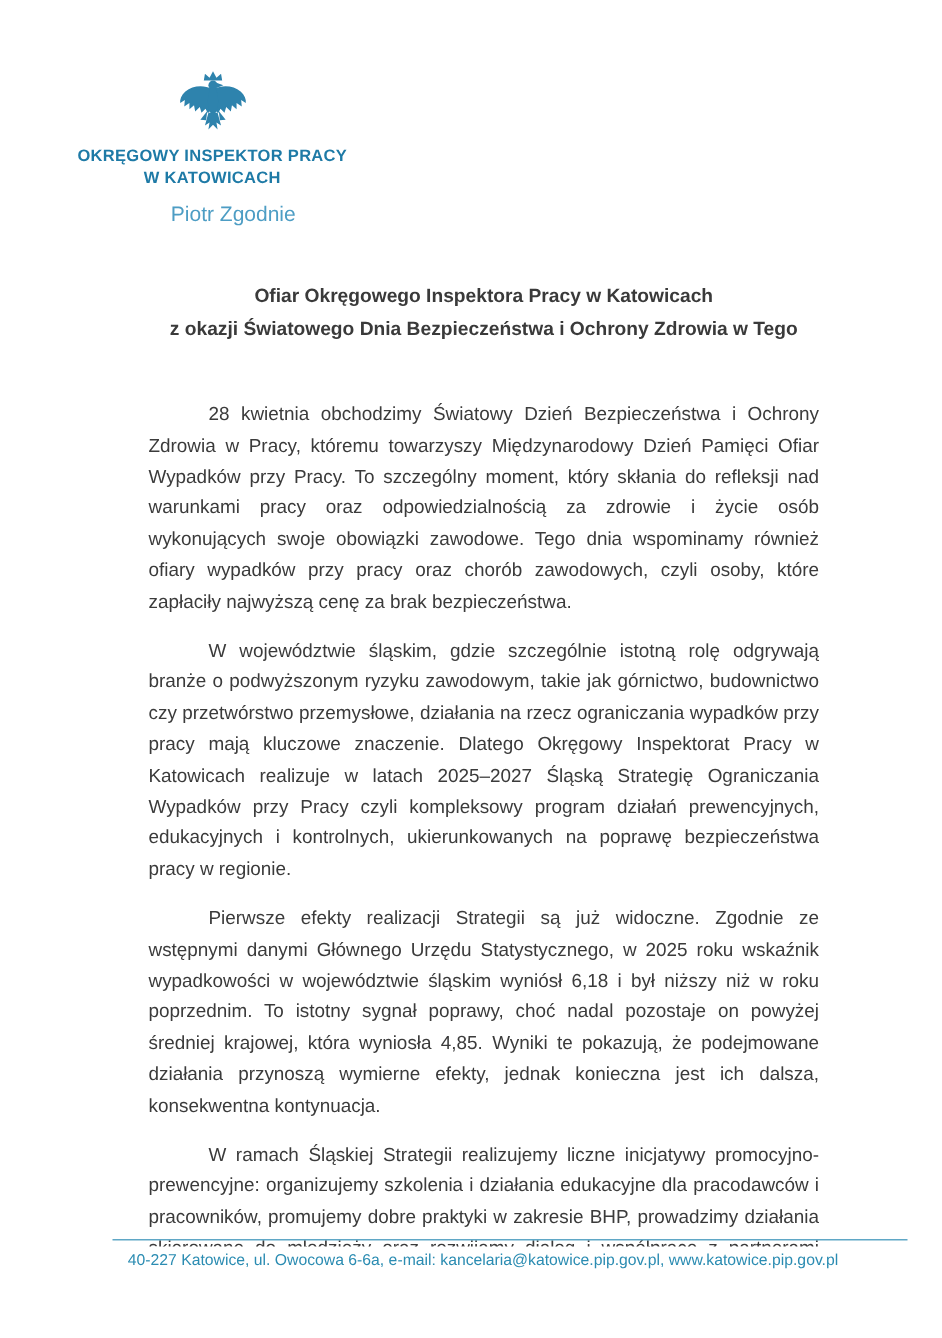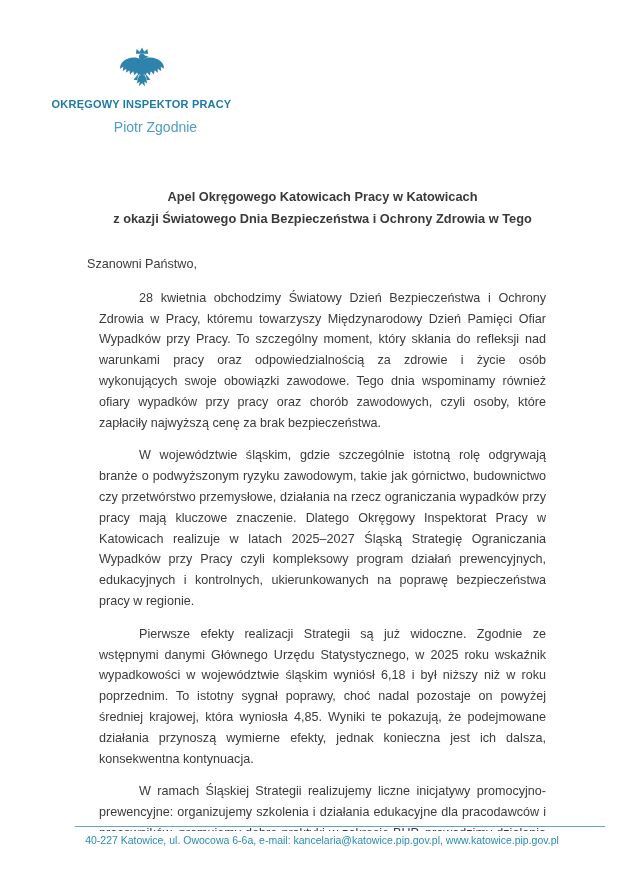--- a/index.html
+++ b/index.html
@@ -125,30 +125,30 @@
           <ellipse cx="60" cy="54" rx="9" ry="24"></ellipse>
 
           <path d="M50 72 L38 87 L48 88 Z"></path>
           <path d="M70 72 L82 87 L72 88 Z"></path>
 
           <path d="M52 75 L68 75 L74 97 L66 92 L68 104 L60 96 L52 104 L54 92 L46 97 Z"></path>
         </g>
       </svg>
     </div>
     <div class="inst-line1">OKRĘGOWY INSPEKTOR PRACY</div>
+    <div class="inst-line2">W KATOWICACH</div>
     <div class="signatory">Piotr Zgodnie</div>
   </header>
 
   <section class="title-block">
-    <div>Apel Okręgowego Katowicach Pracy w Katowicach</div>
+    <div>Ofiar Okręgowego Inspektora Pracy w Katowicach</div>
     <div>z okazji Światowego Dnia Bezpieczeństwa i Ochrony Zdrowia w Tego</div>
   </section>
 
   <section class="body-block">
-    <p class="salutation">Szanowni Państwo,</p>
     <p class="para">28 kwietnia obchodzimy Światowy Dzień Bezpieczeństwa i Ochrony Zdrowia w Pracy, któremu towarzyszy Międzynarodowy Dzień Pamięci Ofiar Wypadków przy Pracy. To szczególny moment, który skłania do refleksji nad warunkami pracy oraz odpowiedzialnością za zdrowie i życie osób wykonujących swoje obowiązki zawodowe. Tego dnia wspominamy również ofiary wypadków przy pracy oraz chorób zawodowych, czyli osoby, które zapłaciły najwyższą cenę za brak bezpieczeństwa.</p>
     <p class="para">W województwie śląskim, gdzie szczególnie istotną rolę odgrywają branże o podwyższonym ryzyku zawodowym, takie jak górnictwo, budownictwo czy przetwórstwo przemysłowe, działania na rzecz ograniczania wypadków przy pracy mają kluczowe znaczenie. Dlatego Okręgowy Inspektorat Pracy w Katowicach realizuje w latach 2025–2027 Śląską Strategię Ograniczania Wypadków przy Pracy czyli kompleksowy program działań prewencyjnych, edukacyjnych i kontrolnych, ukierunkowanych na poprawę bezpieczeństwa pracy w regionie.</p>
     <p class="para">Pierwsze efekty realizacji Strategii są już widoczne. Zgodnie ze wstępnymi danymi Głównego Urzędu Statystycznego, w 2025 roku wskaźnik wypadkowości w województwie śląskim wyniósł 6,18 i był niższy niż w roku poprzednim. To istotny sygnał poprawy, choć nadal pozostaje on powyżej średniej krajowej, która wyniosła 4,85. Wyniki te pokazują, że podejmowane działania przynoszą wymierne efekty, jednak konieczna jest ich dalsza, konsekwentna kontynuacja.</p>
     <p class="para">W ramach Śląskiej Strategii realizujemy liczne inicjatywy promocyjno-prewencyjne: organizujemy szkolenia i działania edukacyjne dla pracodawców i pracowników, promujemy dobre praktyki w zakresie BHP, prowadzimy działania skierowane do młodzieży oraz rozwijamy dialog i współpracę z partnerami społecznymi, przedsiębiorcami, a także</p>
   </section>
 
   <div class="footer-rule"></div>
   <div class="footer-contact">40-227 Katowice, ul. Owocowa 6-6a, e-mail: kancelaria@katowice.pip.gov.pl,  www.katowice.pip.gov.pl</div>
 
 </div>

